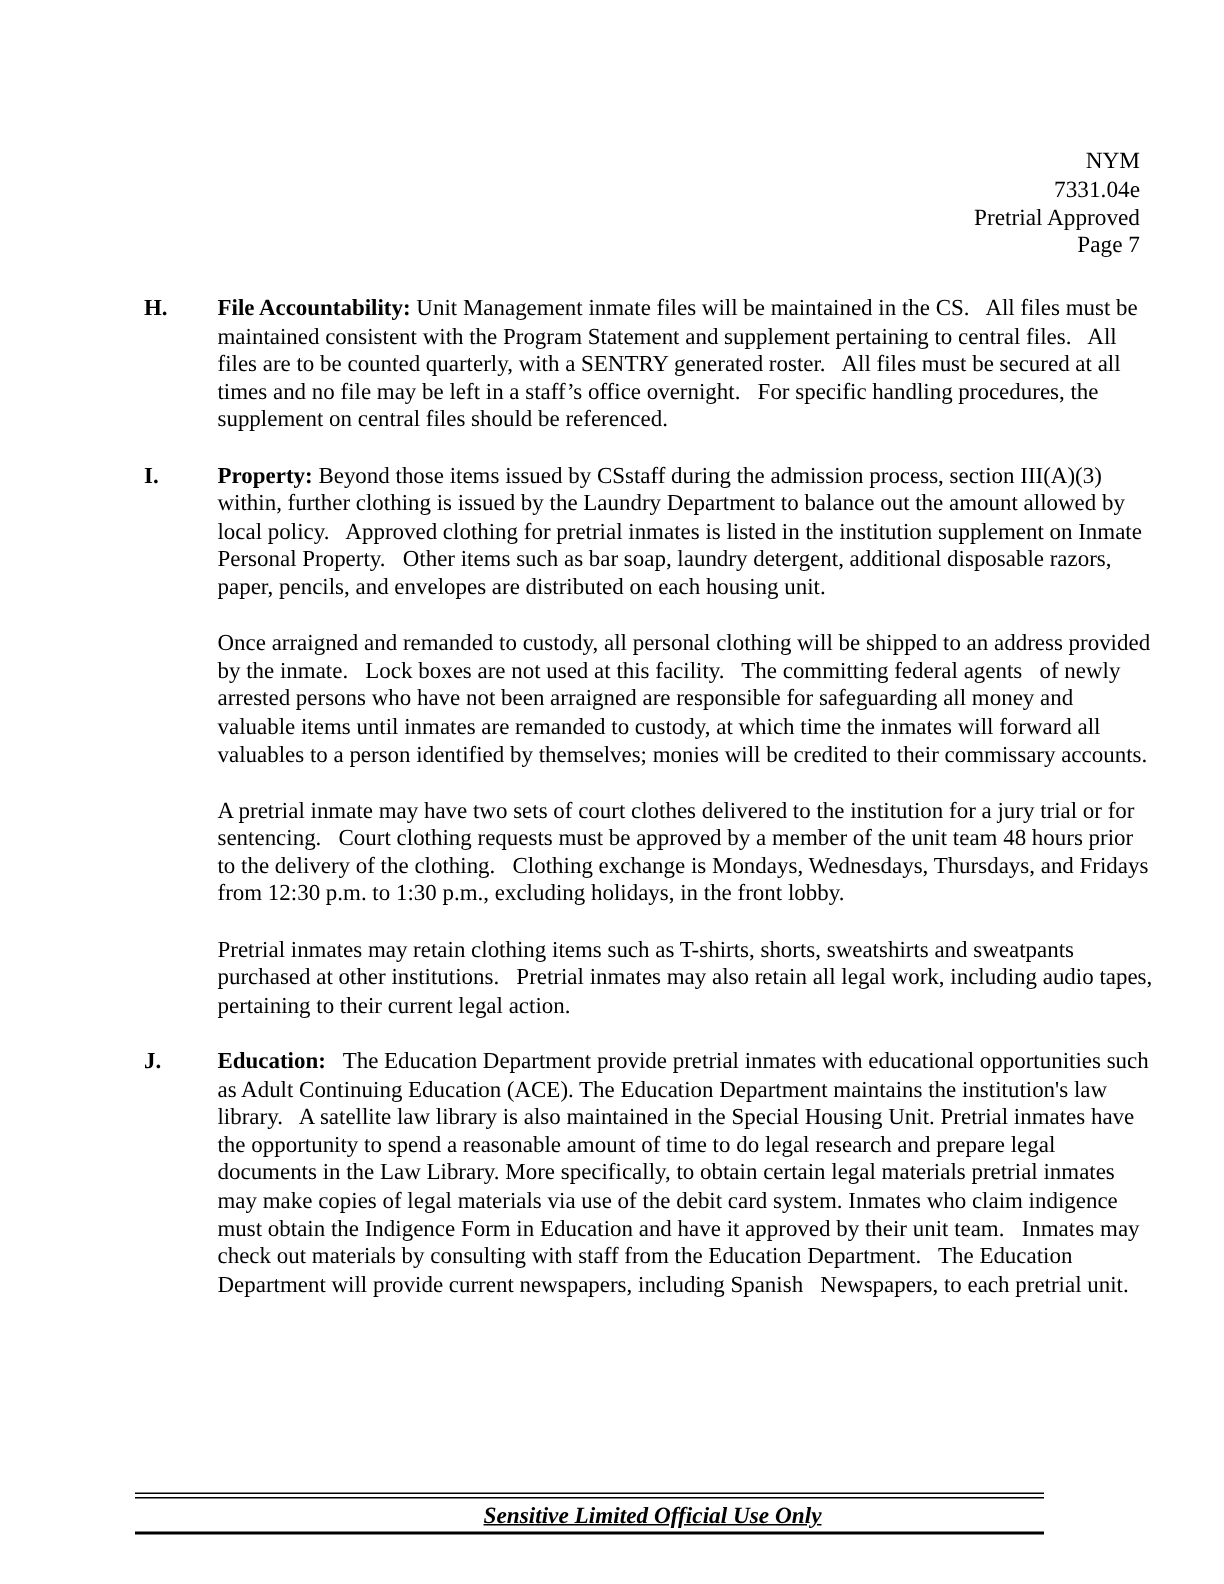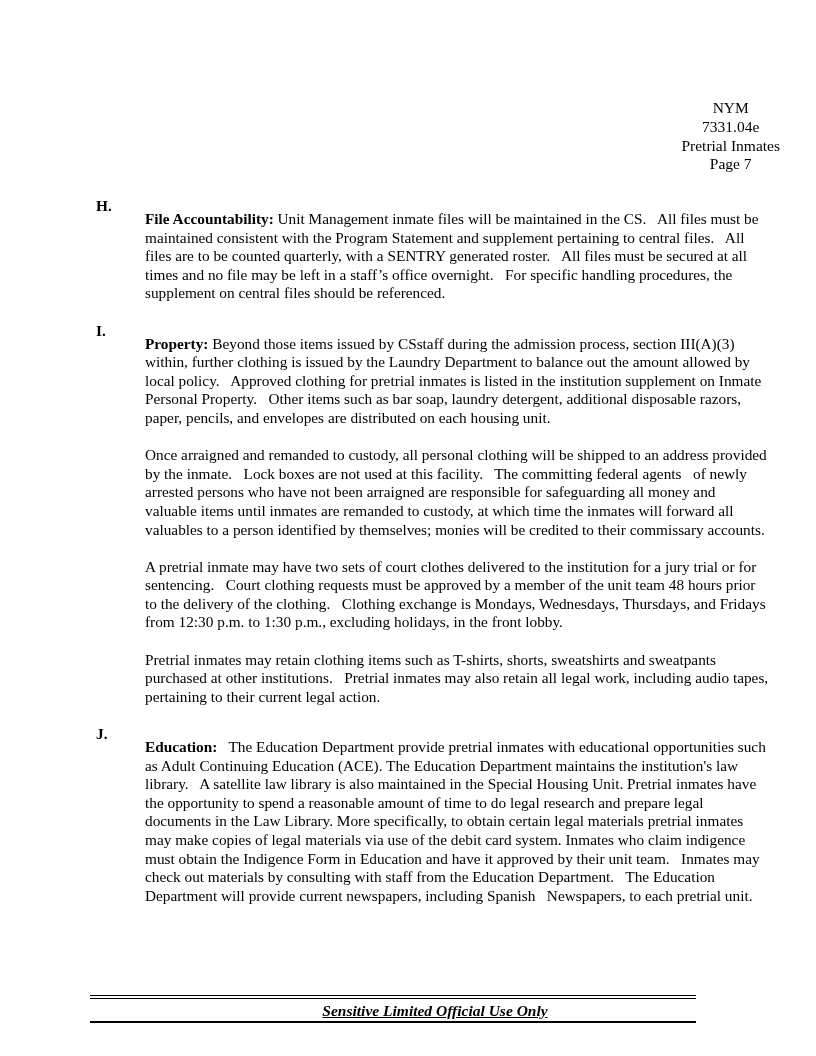--- a/index.html
+++ b/index.html
@@ -12,22 +12,22 @@
     width: 816px;
     height: 1056px;
     background: #ffffff;
     font-family: "Liberation Serif", serif;
     color: #000000;
     overflow: hidden;
   }
   .header {
     position: absolute;
     top: 99px;
-    right: 36px;
-    text-align: center;
+    right: 56px;
+    text-align: right;
     font-size: 15.5px;
     line-height: 18.8px;
   }
   .content {
     position: absolute;
     top: 197px;
     left: 96px;
     width: 673px;
     font-size: 15.3px;
     line-height: 18.6px;
@@ -38,21 +38,20 @@
     align-items: flex-start;
   }
   .sec-label {
     width: 49px;
     flex: none;
     font-weight: bold;
   }
   .sec-text {
     flex: 1;
     min-width: 0;
-    margin-top: 13px;
   }
   p.para {
     margin: 0 0 18.6px 0;
     white-space: pre-wrap;
   }
   .sec-title {
     font-weight: bold;
   }
   .footer {
     position: absolute;
@@ -87,21 +86,21 @@
   }
 </style>
 </head>
 <body>
 
 <div class="page">
 
   <div class="header">
     <div>NYM</div>
     <div>7331.04e</div>
-    <div>Pretrial Inmates</div>
+    <div>Pretrial Approved</div>
     <div>Page 7</div>
   </div>
 
   <div class="content">
 
     <div class="section">
       <div class="sec-label">H.</div>
       <div class="sec-text">
         <p class="para"><span class="sec-title">File Accountability:</span><span> Unit Management inmate files will be maintained in the CS.   All files must be maintained consistent with the Program Statement and supplement pertaining to central files.   All files are to be counted quarterly, with a SENTRY generated roster.   All files must be secured at all times and no file may be left in a staff’s office overnight.   For specific handling procedures, the supplement on central files should be referenced.</span></p>
       </div>

